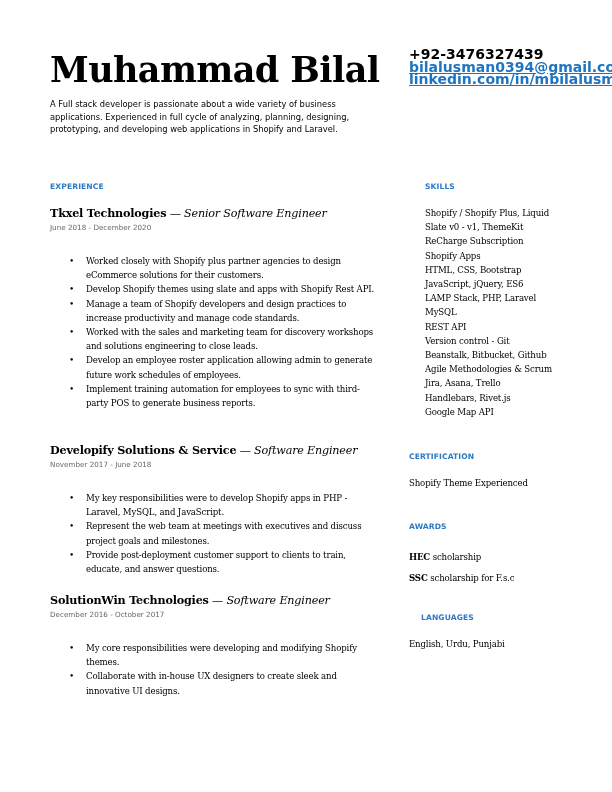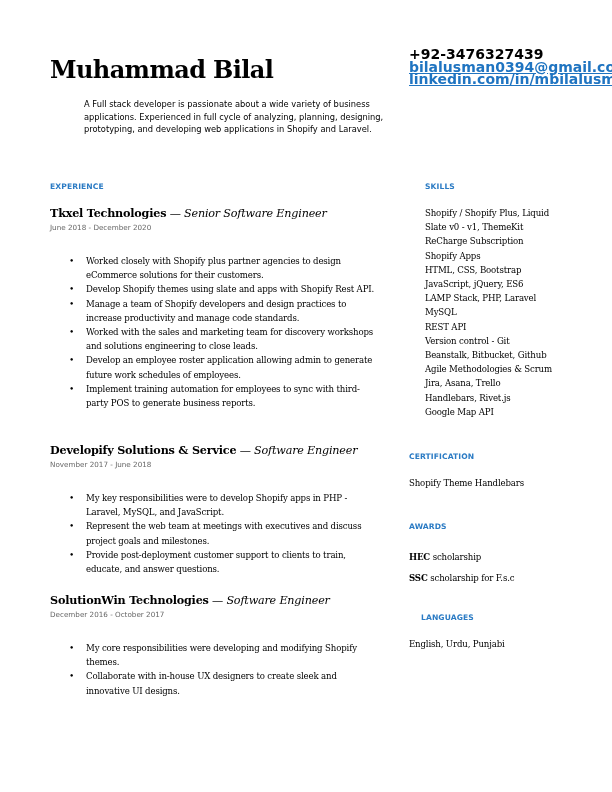--- a/index.html
+++ b/index.html
@@ -2,27 +2,27 @@
 <html><head>
   <meta charset="utf-8">
   <style>
     * { margin: 0; padding: 0; box-sizing: border-box; }
     html, body { width: 612px; height: 792px; background: #ffffff; overflow: hidden; }
     body { position: relative; font-family: "DejaVu Serif", serif; color: #000000; }
 
     .name {
       position: absolute; left: 50px; top: 48px;
       font-family: "DejaVu Serif", serif; font-weight: bold;
-      font-size: 24px; letter-spacing: -0.6px; color: #000;
+      font-size: 35px; letter-spacing: -0.6px; color: #000;
       line-height: 44px; white-space: nowrap;
     }
     .summary {
       position: absolute; left: 50px; top: 98px; width: 310px;
       font-family: "DejaVu Sans", sans-serif; font-size: 8.3px;
-      line-height: 12.6px; color: #000; margin-left: 34px;
+      line-height: 12.6px; color: #000;
     }
     .contact {
       position: absolute; left: 409px; top: 48px;
       font-family: "DejaVu Sans", sans-serif; font-size: 14px;
       line-height: 12.5px; font-weight: bold;
     }
     .contact .phone { color: #000; display: block; }
     .contact a { color: #1f74c1; text-decoration: underline; display: block; }
 
     .section-title {
@@ -116,21 +116,21 @@
   <div class="item">Version control - Git</div>
   <div class="item">Beanstalk, Bitbucket, Github</div>
   <div class="item">Agile Methodologies &amp; Scrum</div>
   <div class="item">Jira, Asana, Trello</div>
   <div class="item">Handlebars, Rivet.js</div>
   <div class="item">Google Map API</div>
 </div>
 
 <div class="section-title" style="left:409px; top:452px;">CERTIFICATION</div>
 <div class="side" style="top:476px;">
-  <div class="item">Shopify Theme Handlebars</div>
+  <div class="item">Shopify Theme Experienced</div>
 </div>
 
 <div class="section-title" style="left:409px; top:522px;">AWARDS</div>
 <div class="side" style="top:547px; line-height:20.5px;">
   <div class="item"><b>HEC</b><span> scholarship</span></div>
   <div class="item"><b>SSC</b><span> scholarship for F.s.c</span></div>
 </div>
 
 <div class="section-title" style="left:409px; top:613px;margin-left:12px;">LANGUAGES</div>
 <div class="side" style="top:637px;">

